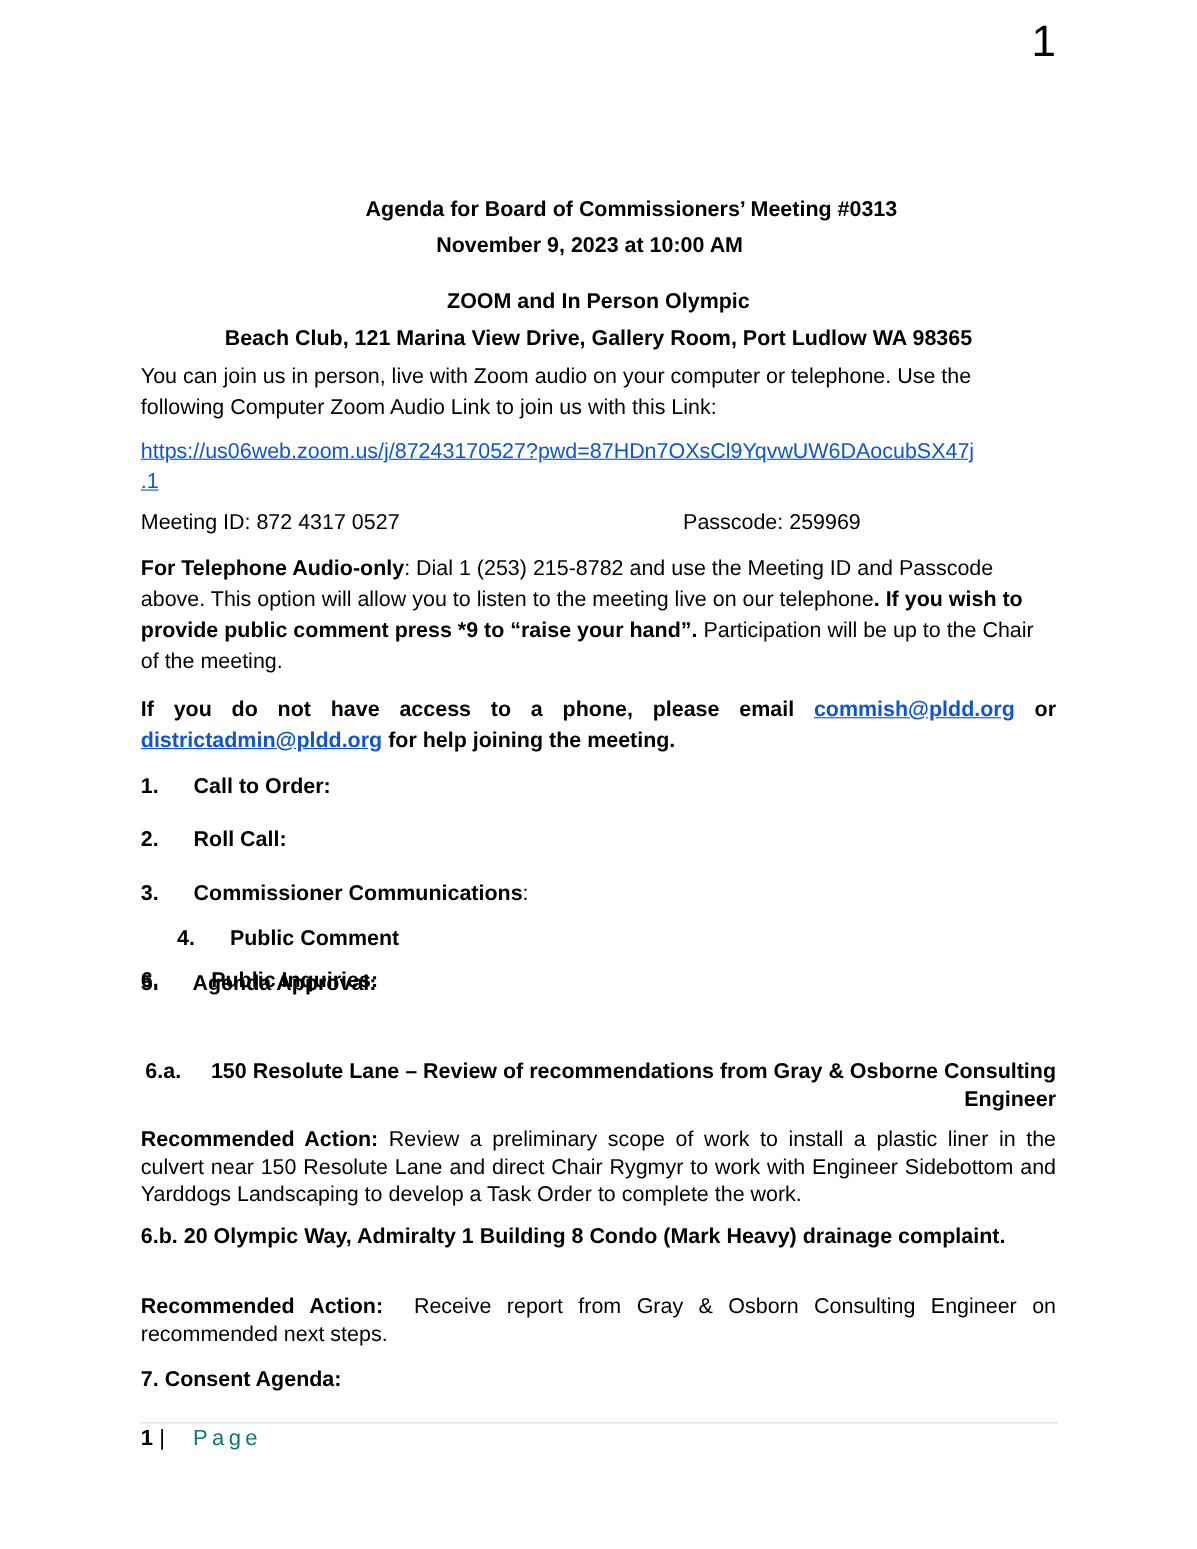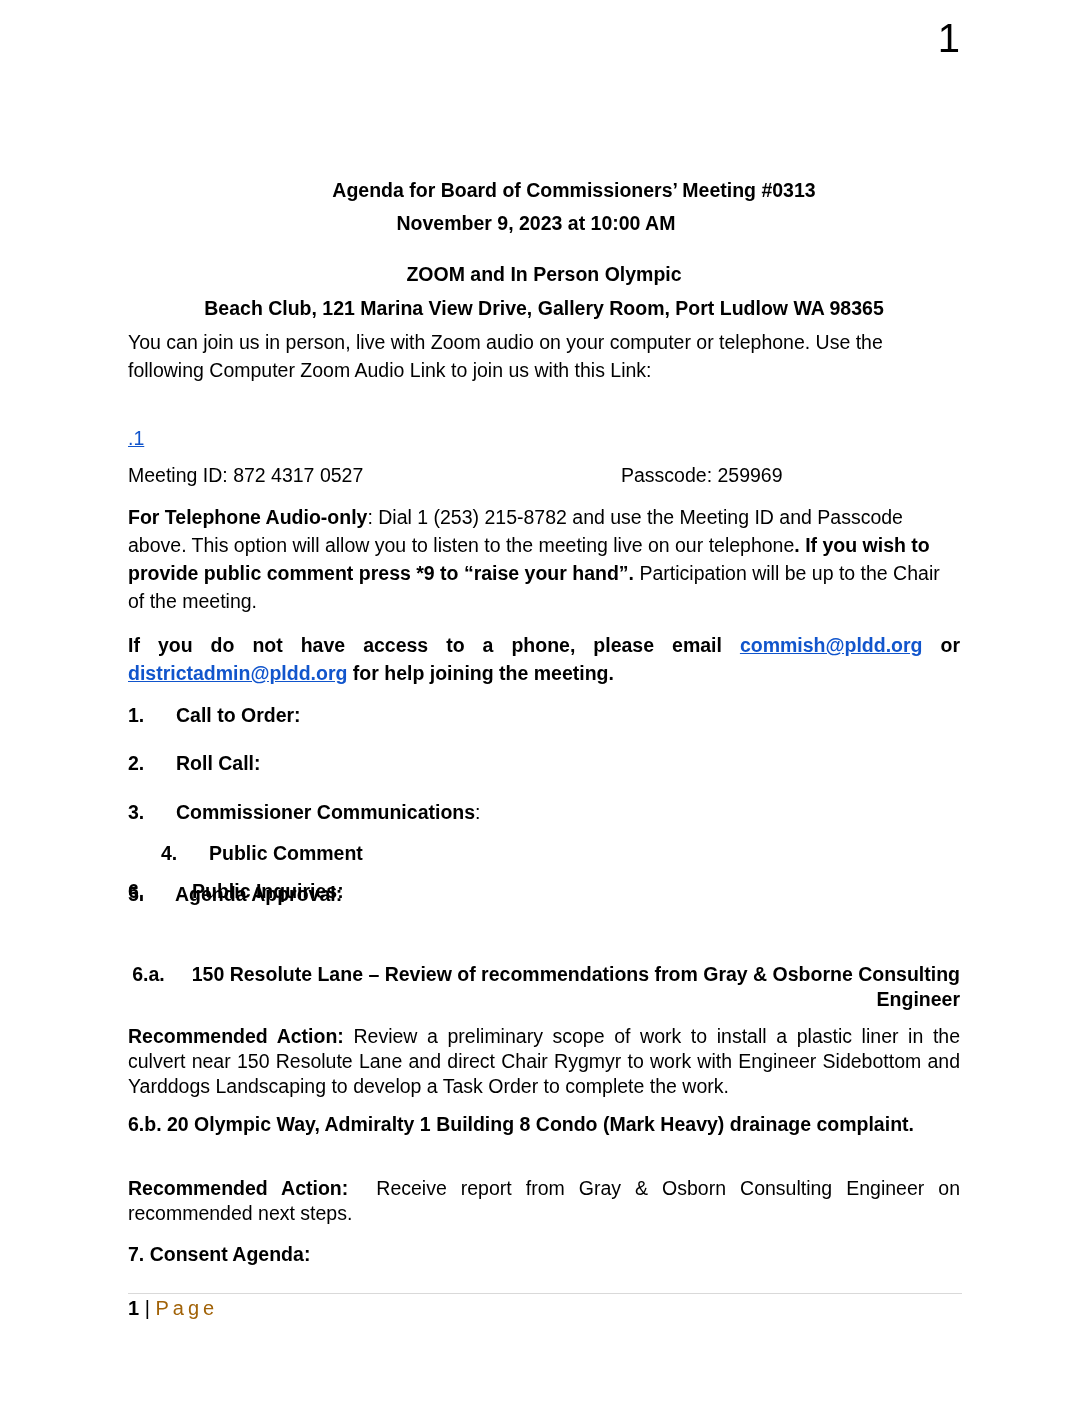--- a/index.html
+++ b/index.html
@@ -12,37 +12,37 @@
     .corner-num { right: 128px; top: 18px; font-size: 40px; line-height: 1; }
     .center { left: 0; width: 1088px; text-align: center; font-weight: bold; }
     .b { font-weight: bold; }
     .para { left: 128px; width: 832px; line-height: 28px; }
     .just { text-align: justify; text-align-last: left; }
     a.link { color: #1155cc; text-decoration: underline; }
     .item { left: 128px; font-weight: bold; }
     .item .num { display: inline-block; width: 48px; }
     .footer-line { left: 128px; width: 834px; top: 1293px; height: 1px; background: #d9d9d9; }
     .footer { left: 128px; top: 1297px; font-size: 20px; }
-    .footer .pg { color: #a16207; letter-spacing: 4px; }
+    .footer .pg { color: #0f766e; letter-spacing: 4px; margin-left: 20px; }
   </style>
 </head>
 <body>
 
 <div class="abs corner-num">1</div>
 
 <div class="abs center" style="top:179px; padding-left:60px; box-sizing:border-box;">Agenda for Board of Commissioners’ Meeting #0313</div>
 <div class="abs center" style="top:212px; padding-right:16px; box-sizing:border-box;">November 9, 2023 at 10:00 AM</div>
 <div class="abs center" style="top:263px;">ZOOM and In Person Olympic</div>
 <div class="abs center" style="top:297px;">Beach Club, 121 Marina View Drive, Gallery Room, Port Ludlow WA 98365</div>
 
 <div class="abs para" style="top:328px;">You can join us in person, live with Zoom audio on your computer or telephone. Use the following Computer Zoom Audio Link to join us with this Link:</div>
 
 <div class="abs para" style="top:396px;">
   <a class="link">
-    <br>
+    <span>https://us06web.zoom.us/j/87243170527?pwd=87HDn7OXsCl9YqvwUW6DAocubSX47j</span><br>
     <span>.1</span>
   </a>
 </div>
 
 <div class="abs" style="left:128px; top:464px;">Meeting ID: 872 4317 0527</div>
 <div class="abs" style="left:577px; top:464px;margin-left:44px;">Passcode: 259969</div>
 
 <div class="abs para" style="top:503px;">
   <span class="b">For Telephone Audio-only</span><span>: Dial 1 (253) 215-8782 and use the Meeting ID and Passcode above. This option will allow you to listen to the meeting live on our telephone</span><span class="b">. If you wish to provide public comment press *9 to “raise your hand”.</span><span> Participation will be up to the Chair of the meeting.</span>
 </div>

